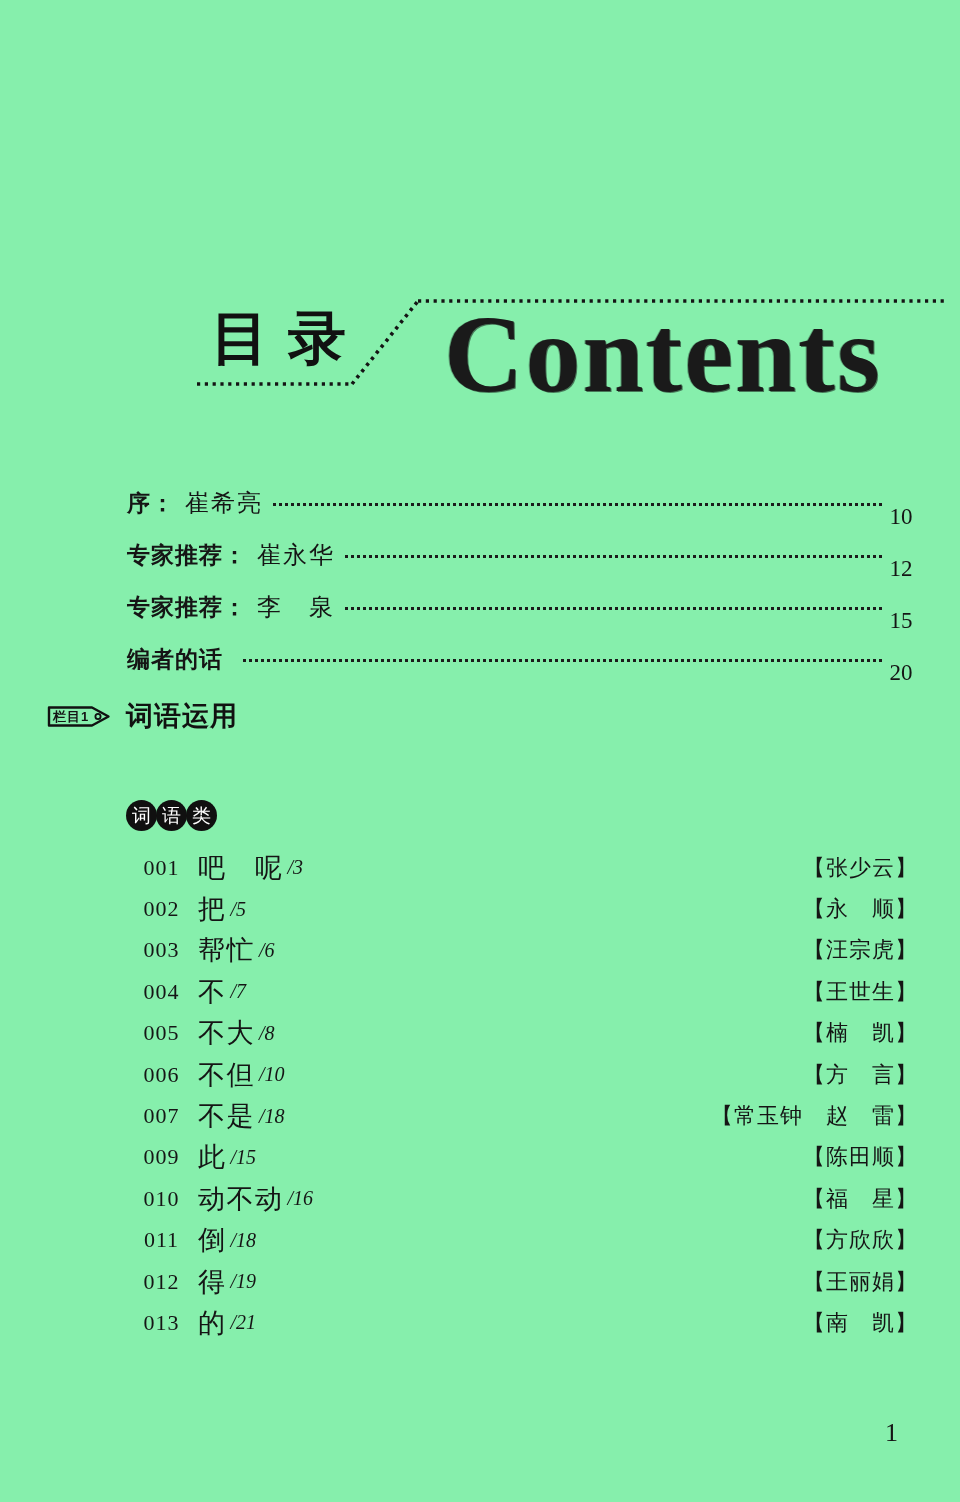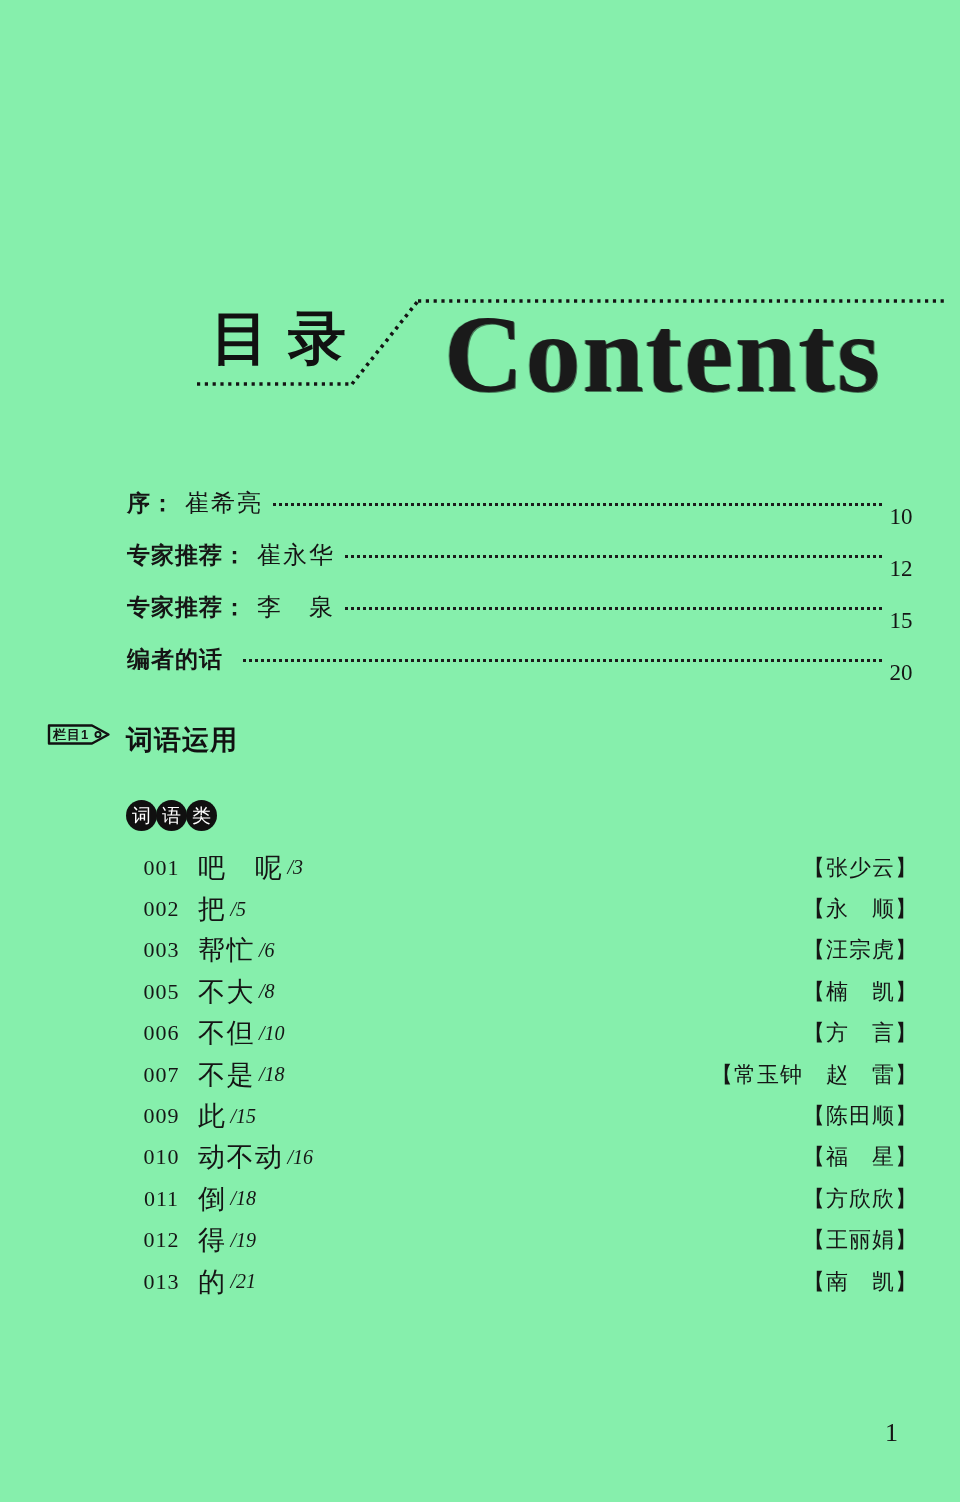--- a/index.html
+++ b/index.html
@@ -38,21 +38,21 @@
   .fm-name { margin-left:10px; font-size:24px; letter-spacing:2px; }
   .leader {
     flex:1; height:0;
     border-bottom:3.4px dotted #1b1b1b;
     margin:0 6px 0 10px;
     transform:translateY(1px);
   }
   .fm-page { font-size:23px; min-width:26px; text-align:center;margin-top:28px; }
 
   
-  .section-head { position:absolute; left:47px; top:722px; display:flex; align-items:flex-start; }
+  .section-head { position:absolute; left:47px; top:698px; display:flex; align-items:center; }
   .tag { position:relative; width:64px; height:25px; margin-right:15px; }
   .tag svg { position:absolute; left:0; top:0; }
   .tag-label {
     position:absolute; left:4px; top:4px; width:40px; text-align:center;
     font-family:"Liberation Sans", sans-serif;
     font-weight:bold; font-size:13px; letter-spacing:1px; line-height:17px;
   }
   .section-title {
     margin:0; font-family:"Liberation Sans", sans-serif;
     font-weight:bold; font-size:27px; letter-spacing:1px; color:#111;
@@ -157,20 +157,26 @@
     <span class="entry-authors">【永　顺】</span>
   </div>
 
   <div class="entry-row">
     <span class="entry-no">003</span>
     <span class="entry-term">帮忙</span>
     <span class="entry-page">/6</span>
     <span class="entry-authors">【汪宗虎】</span>
   </div>
 
+  <div class="entry-row">
+    <span class="entry-no">004</span>
+    <span class="entry-term">不</span>
+    <span class="entry-page">/7</span>
+    <span class="entry-authors">【王世生】</span>
+  </div>
 
   <div class="entry-row">
     <span class="entry-no">005</span>
     <span class="entry-term">不大</span>
     <span class="entry-page">/8</span>
     <span class="entry-authors">【楠　凯】</span>
   </div>
 
   <div class="entry-row">
     <span class="entry-no">006</span>

